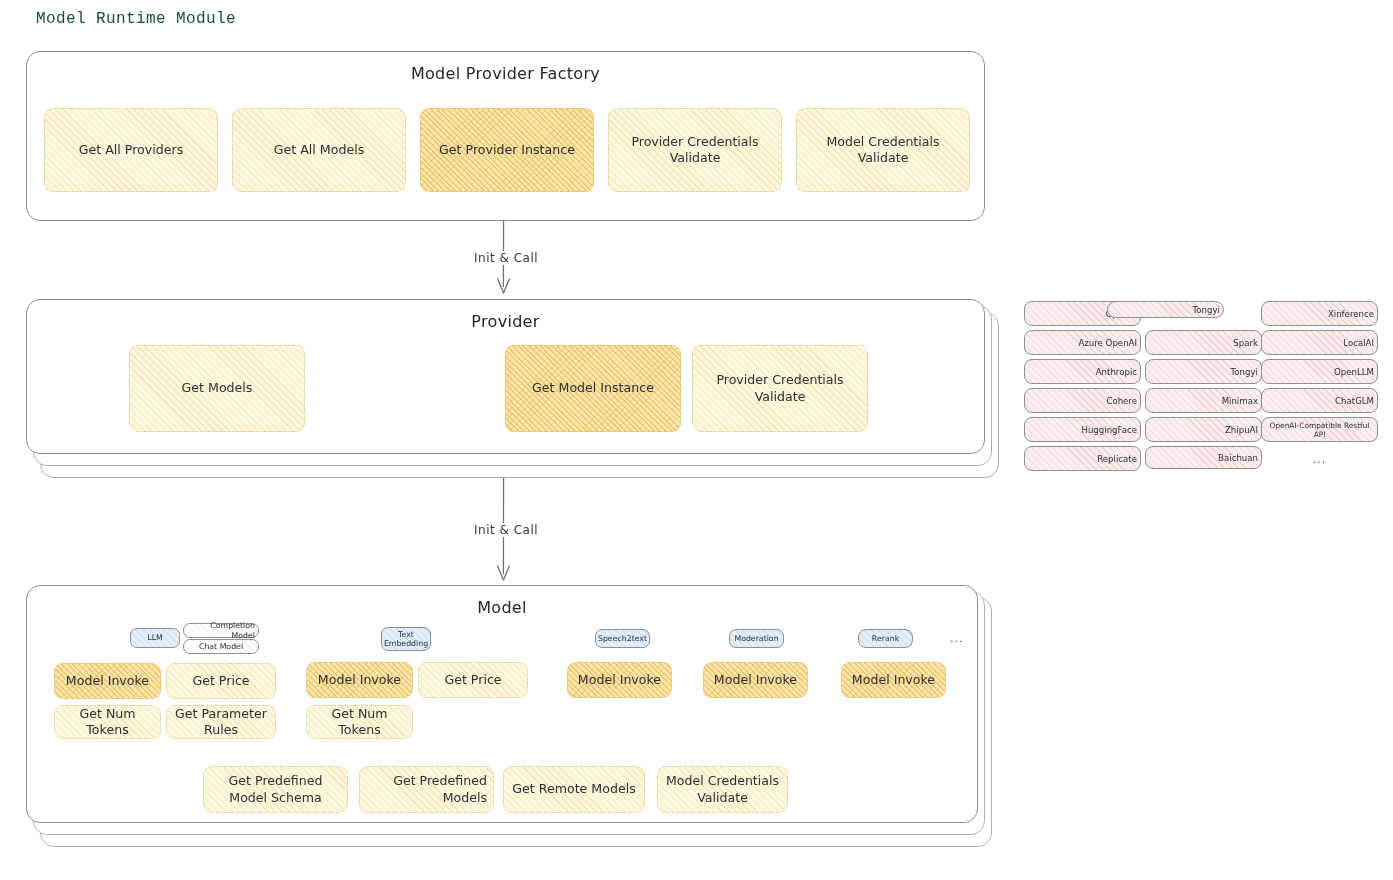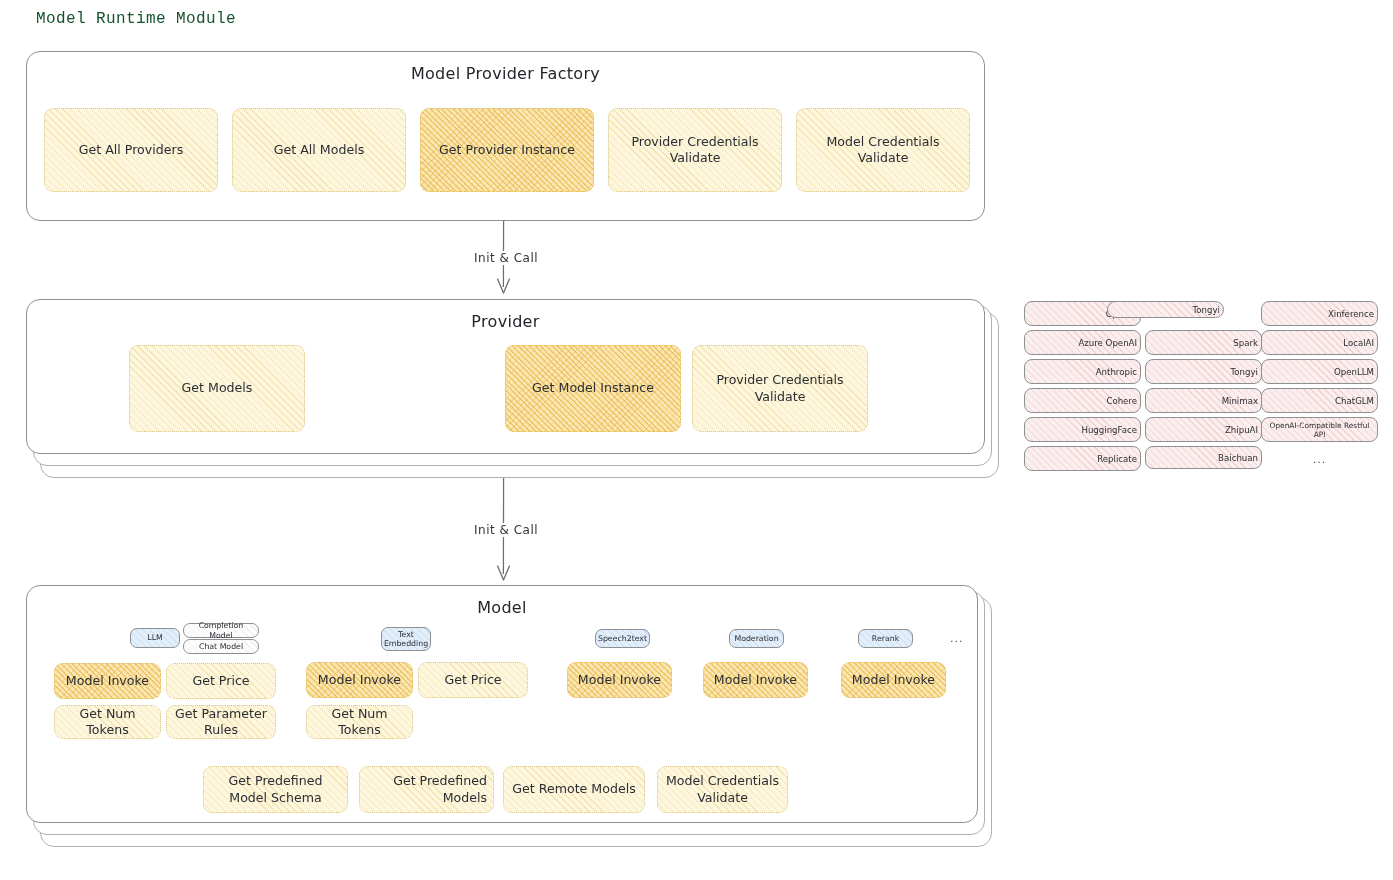--- a/index.html
+++ b/index.html
@@ -129,20 +129,21 @@
         rgba(255,255,255,0) 5px);
   }
   .tag.plain {
     background-color: #fdfdfd;
     background-image:
       repeating-linear-gradient(45deg,
         rgba(170,178,190,.18) 0px,
         rgba(170,178,190,.18) 1px,
         rgba(255,255,255,0) 1px,
         rgba(255,255,255,0) 5px);
+    text-align: right;
   }
   .tag-ellipsis {
     position: absolute; font-size: 11px; color: #4a4c51; letter-spacing: 1px;
   }
 
   
   .arrow-wrap { position: absolute; }
   .arrow-label {
     position: absolute;
     font-size: 12px;
@@ -283,21 +284,21 @@
 
   <div class="tag blue" style="left:381px; top:627px; width:50px; height:24px;">
     <span>Text Embedding</span>
   </div>
   <div class="tag blue" style="left:595px; top:629px; width:55px; height:19px;">
     <span>Speech2text</span>
   </div>
   <div class="tag blue" style="left:729px; top:629px; width:55px; height:19px;">
     <span>Moderation</span>
   </div>
-  <div class="tag blue" style="left:858px; top:629px; width:55px; height:19px;">
+  <div class="tag blue" style="left:858px; top:629px; width:55px; height:19px;border-radius:8px;">
     <span>Rerank</span>
   </div>
   <div class="tag-ellipsis" style="left:950px; top:632px;">...</div>
 
   <div class="fbox hl" style="left:54px; top:663px; width:107px; height:36px;">
     <span>Model Invoke</span>
   </div>
   <div class="fbox" style="left:166px; top:663px; width:110px; height:36px;">
     <span>Get Price</span>
   </div>

